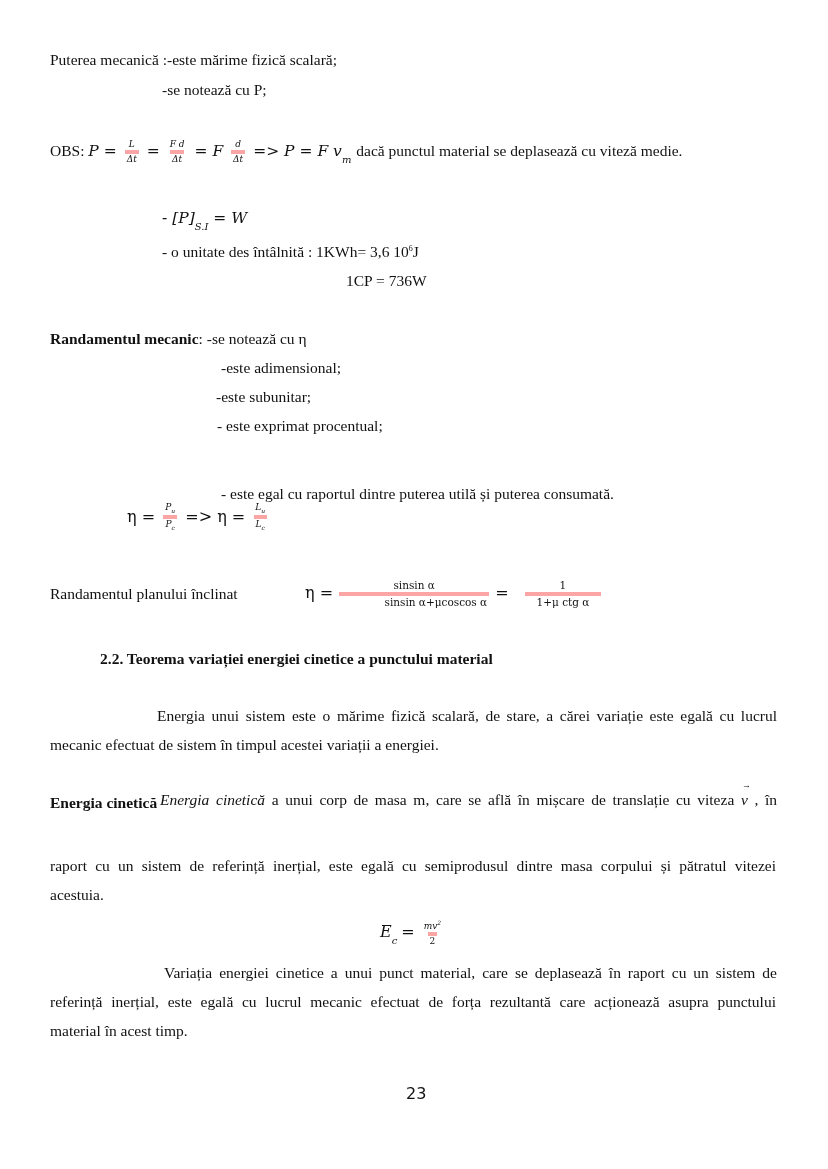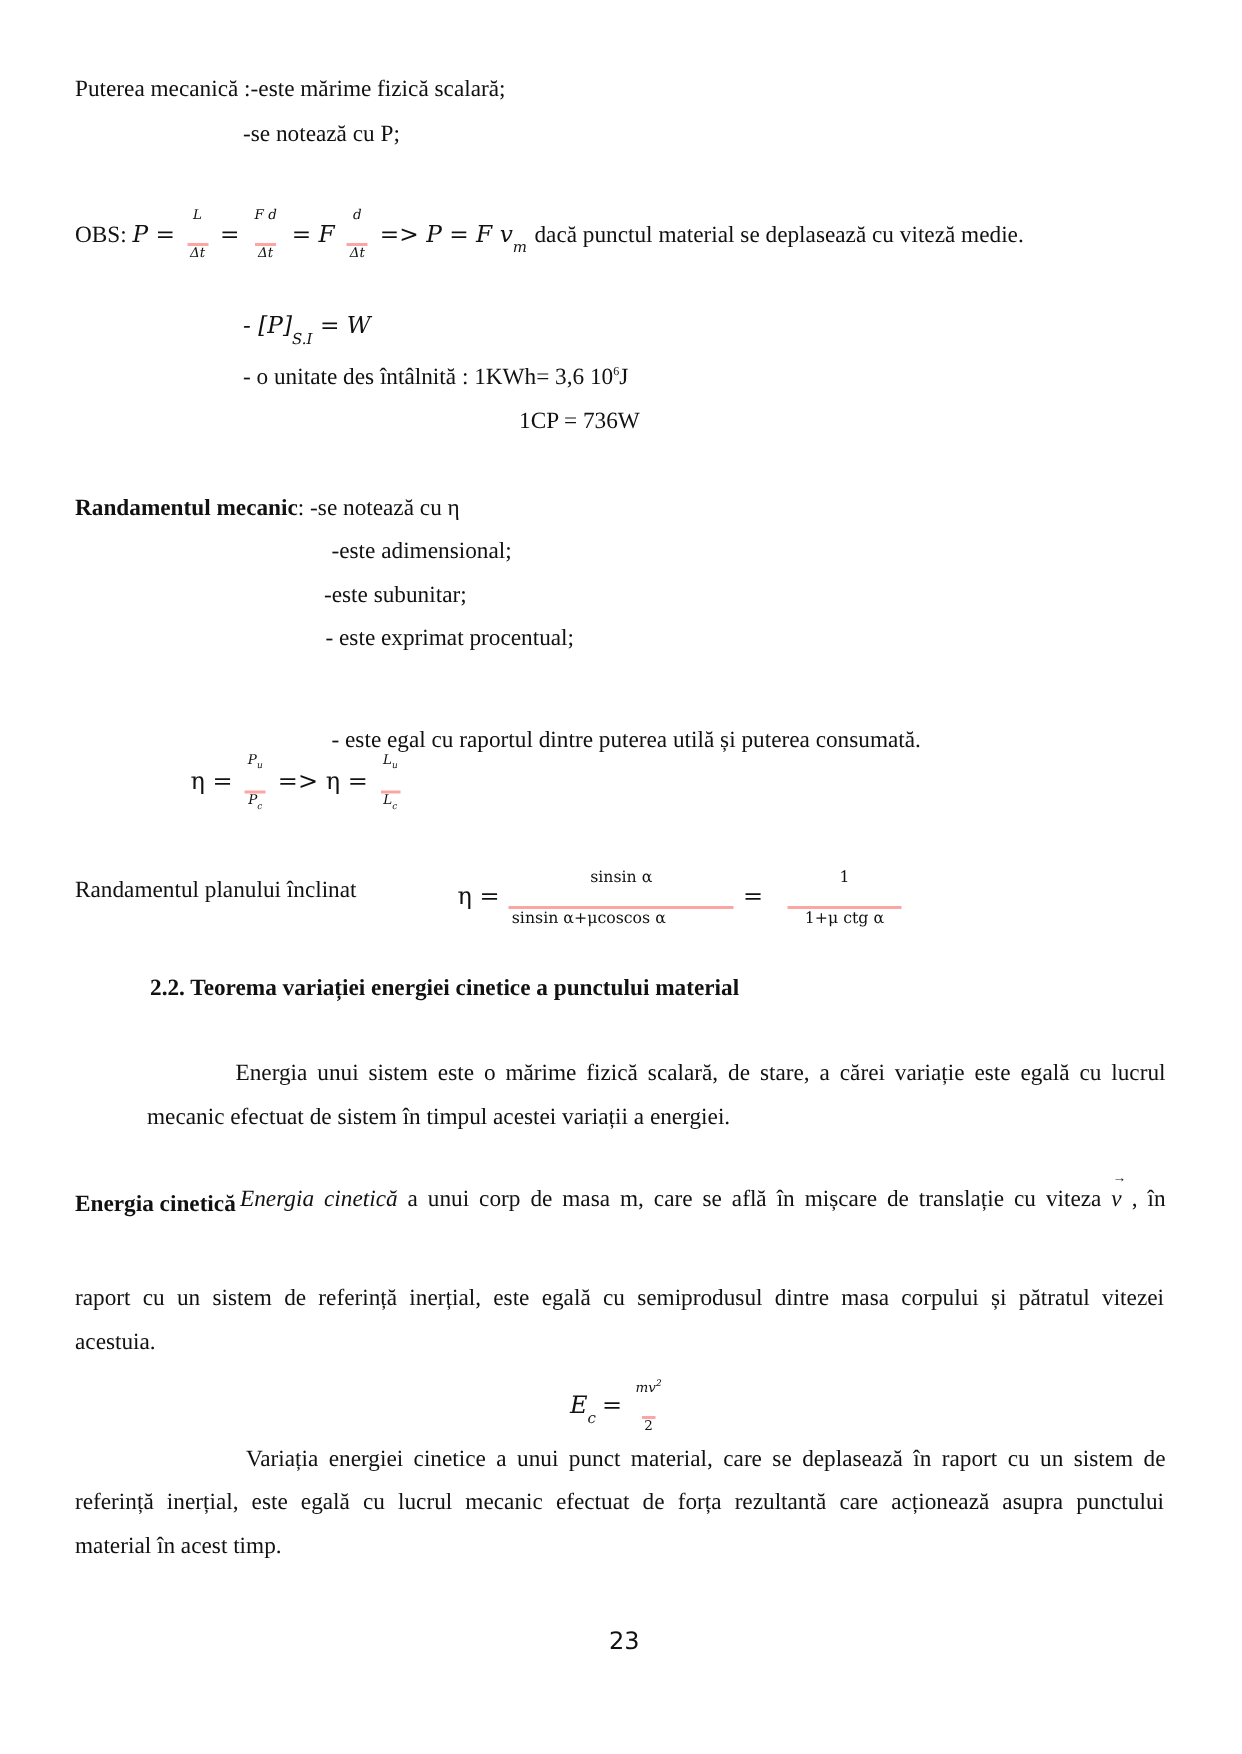--- a/index.html
+++ b/index.html
@@ -8,21 +8,21 @@
     font-family: "Liberation Serif", "DejaVu Serif", serif;
     color: #111111; font-size: 15.5px;
   }
   .abs { position: absolute; white-space: nowrap; line-height: 1; }
   .math { font-family: "DejaVu Serif", "Liberation Serif", serif; font-style: italic; }
   .mathup { font-family: "DejaVu Serif", "Liberation Serif", serif; font-style: normal; }
   .b { font-weight: bold; }
   .i { font-style: italic; }
   .frac { display: inline-flex; flex-direction: column; align-items: center; vertical-align: middle; margin: 0 3px; }
   .frac .num { font-size: 9px; padding: 0 2px 1px; line-height: 1; }
-  .frac .den { font-size: 9px; padding: 1px 2px 0; line-height: 1; border-top: 2px solid #fca5a5; margin-top: 12px; }
+  .frac .den { font-size: 9px; padding: 1px 2px 0; line-height: 1; border-top: 4px solid #fca5a5; }
   .frac.big .num, .frac.big .den { font-size: 10.5px; }
   .sub { font-size: 10px; vertical-align: -7px; }
   .sup { font-size: 8px; vertical-align: 6px; }
   .just { white-space: normal; text-align: justify; text-align-last: justify; width: 726px; }
   .vec { position: relative; display: inline-block; }
   .vec::before { content: "\2192"; position: absolute; top: -11px; left: 1px; font-size: 9px; font-style: normal; }
 </style>
 </head>
 <body>
 
@@ -92,33 +92,33 @@
       <span class="den math"><span>L</span><span class="sub" style="font-size:6px;vertical-align:-3px">c</span></span>
     </span>
 </div>
 
 <div class="abs" style="left:50px;top:586px;">Randamentul planului înclinat</div>
 <div class="abs mathup" style="left:305px;top:580px;font-size:16px;">
   <span>η</span>
   <span>=</span>
   <span class="frac big" style="width:146px">
       <span class="num">sinsin α</span>
-      <span class="den" style="width:146px;text-align:left">sinsin α+μcoscos α</span>
+      <span class="den" style="width:146px;text-align:right">sinsin α+μcoscos α</span>
     </span>
   <span>=</span>
   &nbsp;
   <span class="frac big" style="width:72px">
       <span class="num">1</span>
       <span class="den" style="width:72px;text-align:center">1+μ ctg α</span>
     </span>
 </div>
 
 <div class="abs b" style="left:100px;top:651px;">2.2.  Teorema variației energiei cinetice a punctului material</div>
 <div class="abs" style="left:157px;top:708px;width:620px;text-align:justify;text-align-last:justify;white-space:normal;">Energia unui sistem este o mărime fizică scalară, de stare, a cărei variație este egală cu lucrul</div>
-<div class="abs" style="left:50px;top:737px;margin-left:48px;">mecanic efectuat de sistem în timpul acestei variații a energiei.</div>
+<div class="abs" style="left:50px;top:737px;">mecanic efectuat de sistem în timpul acestei variații a energiei.</div>
 
 <div class="abs b" style="left:50px;top:795px;">Energia cinetică</div>
 <div class="abs" style="left:160px;top:792px;width:617px;text-align:justify;text-align-last:justify;white-space:normal;">
   <span class="i">Energia cinetică</span><span> a unui corp de masa m, care se află în mișcare de translație cu viteza </span><span class="i vec">v</span><span> , în</span>
 </div>
 <div class="abs just" style="left:50px;top:858px;">raport cu un sistem de referință inerțial, este egală cu semiprodusul dintre masa corpului și pătratul vitezei</div>
 <div class="abs" style="left:50px;top:887px;">acestuia.</div>
 
 <div class="abs" style="left:380px;top:920px;font-size:16px;">
   <span class="math">E</span><span class="math sub">c</span>

